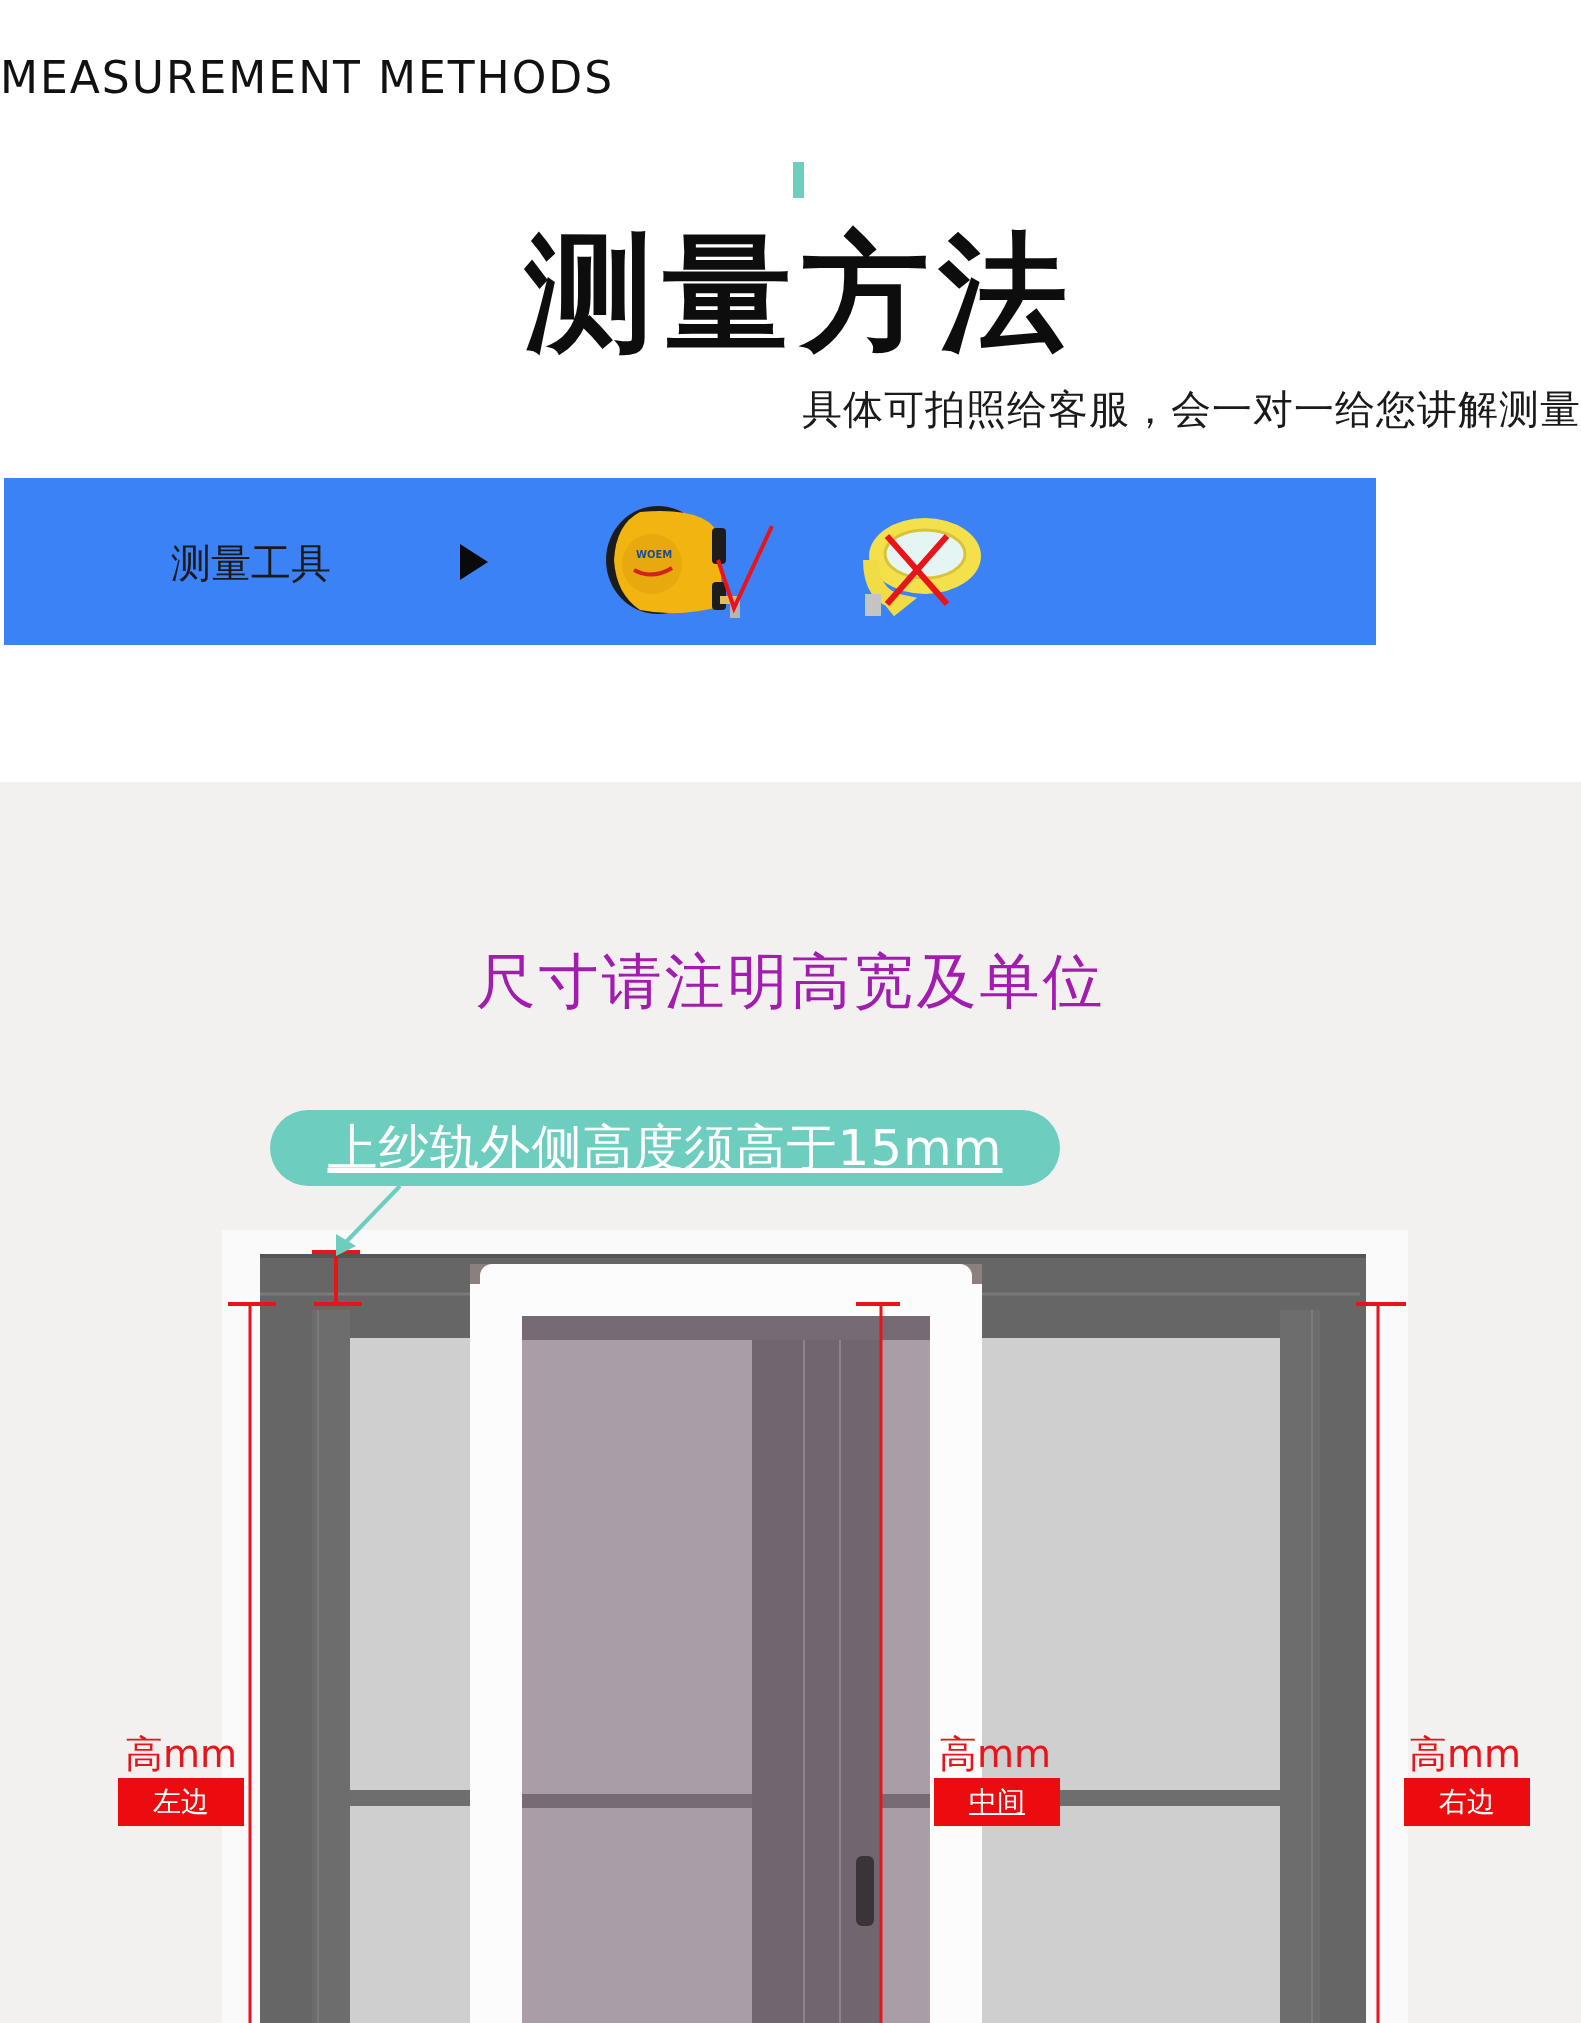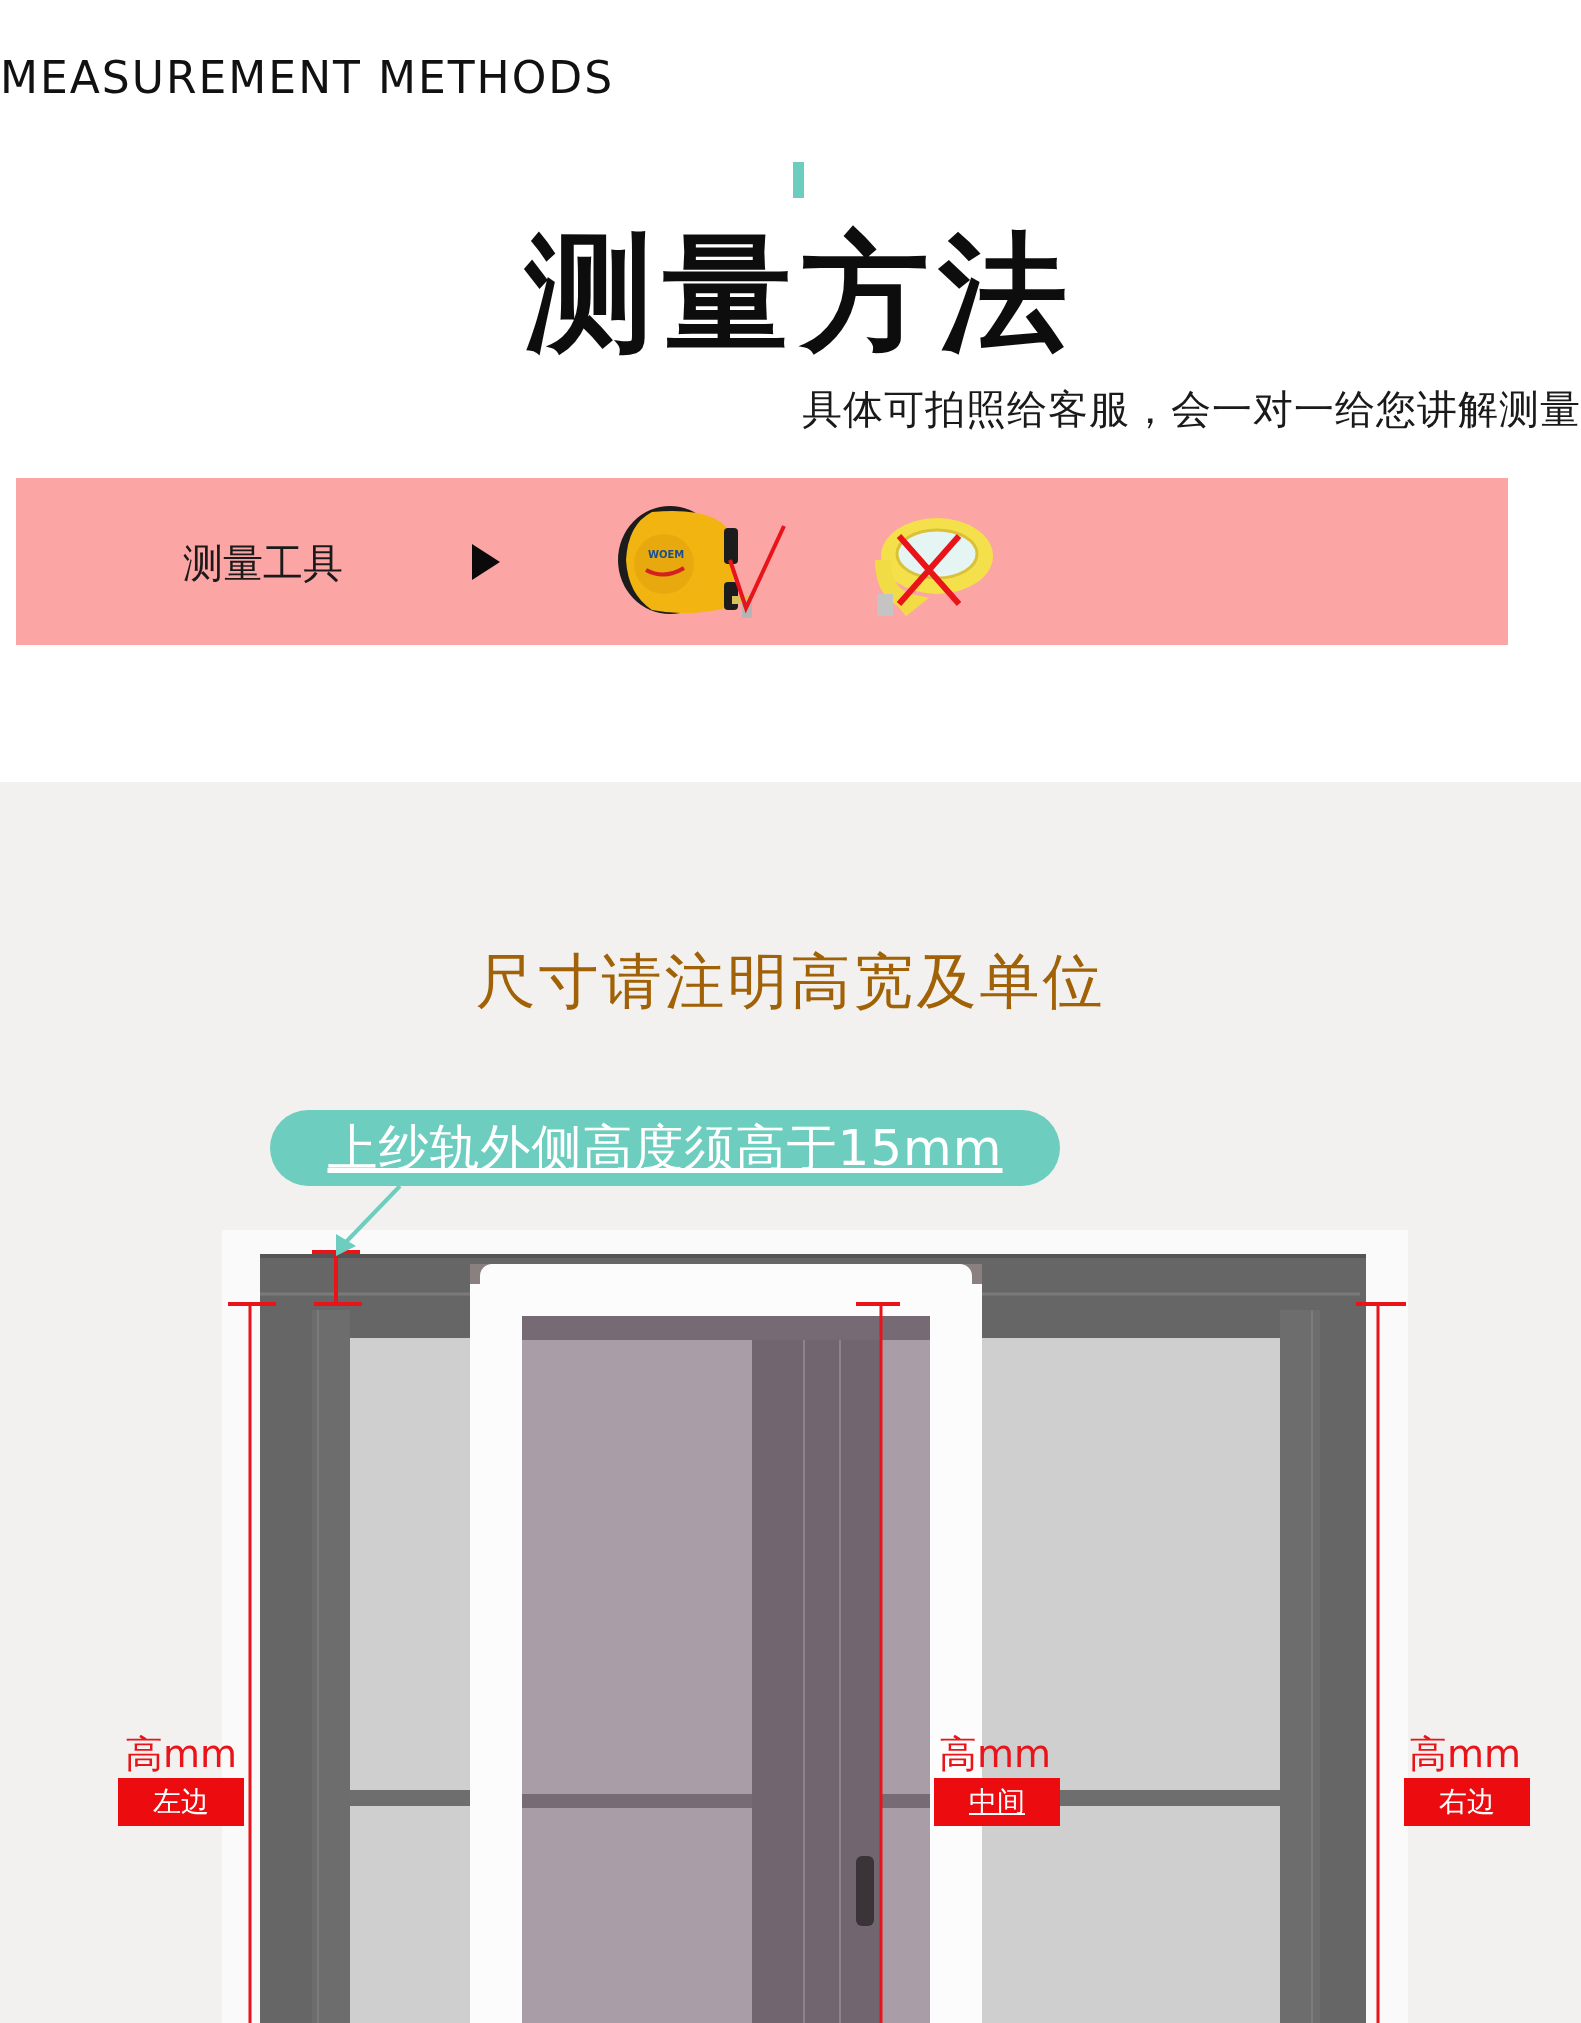--- a/index.html
+++ b/index.html
@@ -16,36 +16,36 @@
     position: absolute; left: 0; width: 1581px; top: 208px; text-align: center;
     font-family: "DejaVu Sans", sans-serif; font-weight: bold; font-size: 128px; letter-spacing: 10px; color: #0d0d0d; padding-left: 21px;
   }
   .cn-subtitle {
     position: absolute; left: 0; width: 1581px; top: 382px; text-align: right;
     font-size: 40px; color: #1a1a1a; letter-spacing: 1px;
   }
 
   
   .tools-band {
-    position: absolute; left: 16px; top: 478px; width: 1492px; height: 167px; background: #fca5a5;
+    position: absolute; left: 4px; top: 478px; width: 1372px; height: 167px; background: #3b82f6;
   }
   .tools-label { position: absolute; left: 167px; top: 58px; font-size: 40px; color: #1a1a1a; }
   .play-icon {
     position: absolute; left: 456px; top: 66px; width: 0; height: 0;
     border-top: 18px solid transparent; border-bottom: 18px solid transparent; border-left: 28px solid #0a0a0a;
   }
   .tape-steel { position: absolute; left: 596px; top: 20px; width: 180px; height: 130px; }
   .tape-soft { position: absolute; left: 855px; top: 28px; width: 130px; height: 118px; }
   .tools-tip { position: absolute; left: 1046px; top: 64px; font-size: 38px; color: #1a1a1a; letter-spacing: 1px; }
 
   
   .gray-section { position: absolute; left: 0; top: 782px; width: 1581px; height: 1241px; background: #f2f1ef; }
   .size-title {
     position: absolute; left: 0; width: 1581px; top: 160px; text-align: center;
-    font-size: 60px; color: #a16207; letter-spacing: 3px;
+    font-size: 60px; color: #a21caf; letter-spacing: 3px;
   }
   .note-pill {
     position: absolute; left: 270px; top: 328px; width: 790px; height: 76px; border-radius: 38px;
     background: #6dcdbf; color: #fff; font-size: 50px; line-height: 76px; text-align: center; letter-spacing: 1px; text-decoration: underline;
   }
 
   .diagram { position: absolute; left: 0; top: 0; width: 1581px; height: 1241px; }
 
   .hlabel {
     position: absolute; color: #e8141a; font-size: 38px; line-height: 40px; text-align: center; width: 126px;

